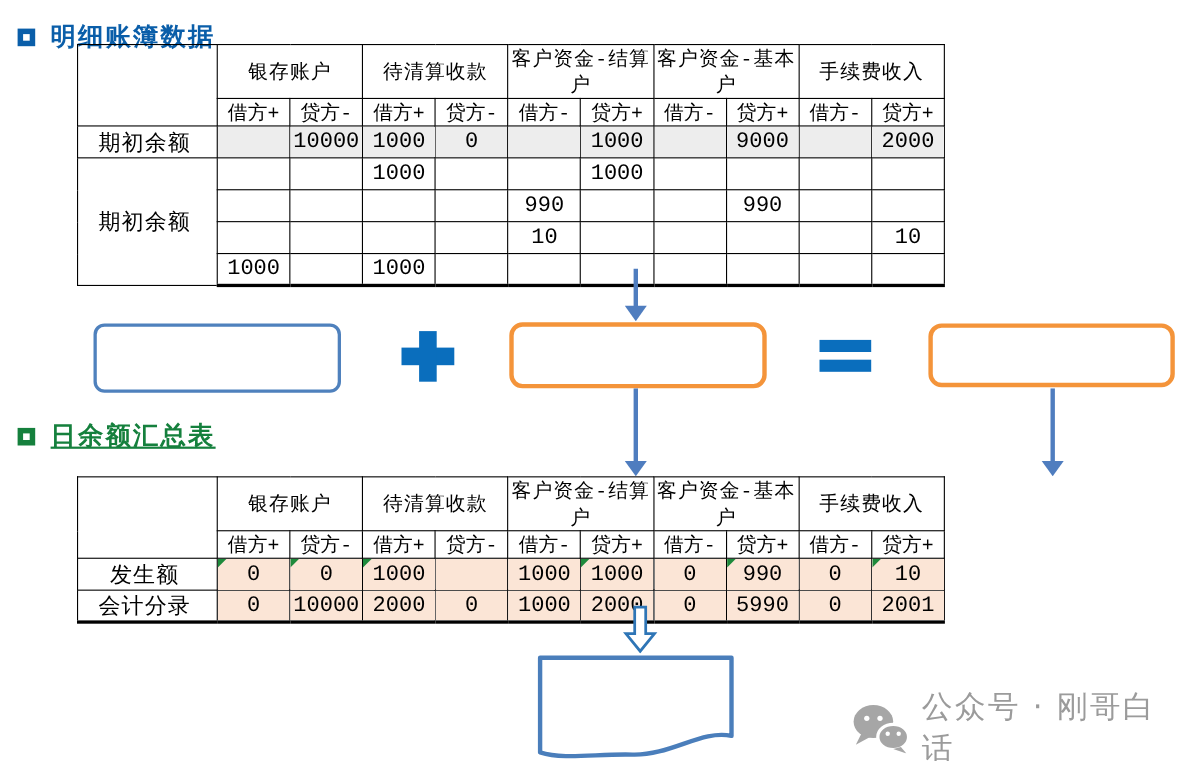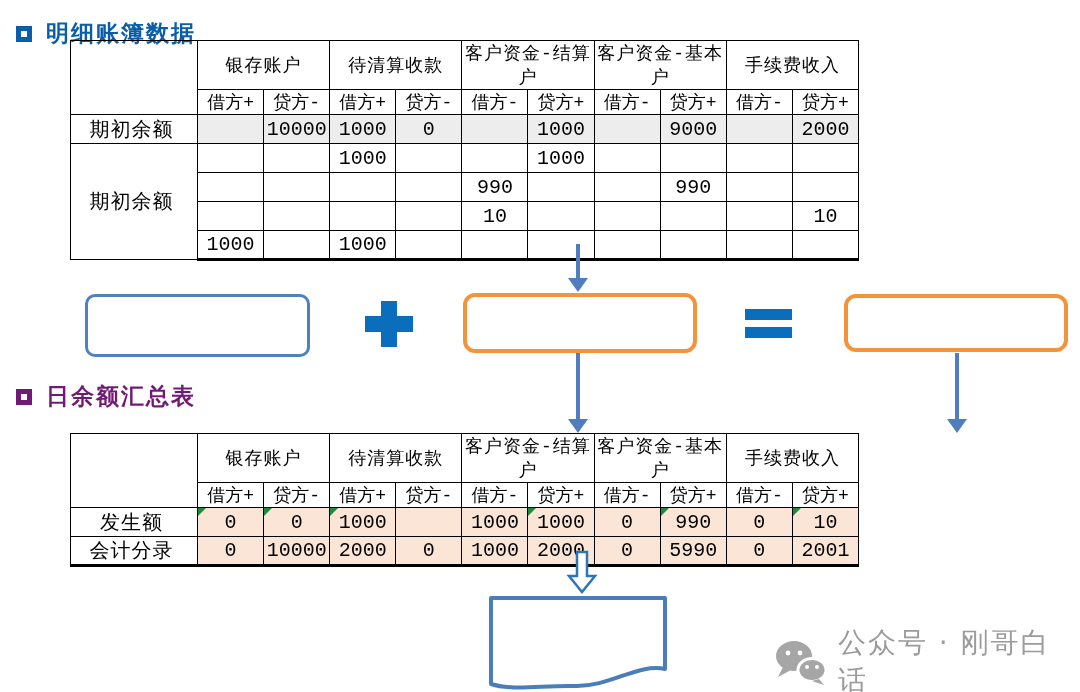--- a/index.html
+++ b/index.html
@@ -7,21 +7,21 @@
   #page {
     position:relative; width:1080px; height:692px; background:#ffffff;
     overflow:hidden; font-family:"DejaVu Sans", sans-serif;
   }
 
   
   .sec-title { position:absolute; left:16px; display:flex; align-items:center; gap:14px; }
   .sq-bullet { width:16px; height:16px; border:5px solid currentColor; display:inline-block; }
   .sec-title .t { font-size:23px; font-weight:bold; letter-spacing:2px; }
   #title1 { top:18px;  color:#0a5ea9; }
-  #title2 { top:381px; color:#701a75; }
+  #title2 { top:381px; color:#15803d;text-decoration:underline; }
 
   
   table.ledger {
     position:absolute; left:70px; width:789px;
     border-collapse:collapse; table-layout:fixed;
     font-family:Liberation Mono, monospace; color:#000;
   }
   #table1 { top:40px; }
   #table2 { top:433px; }
   table.ledger td { border:1px solid #000; text-align:center; overflow:hidden; }

